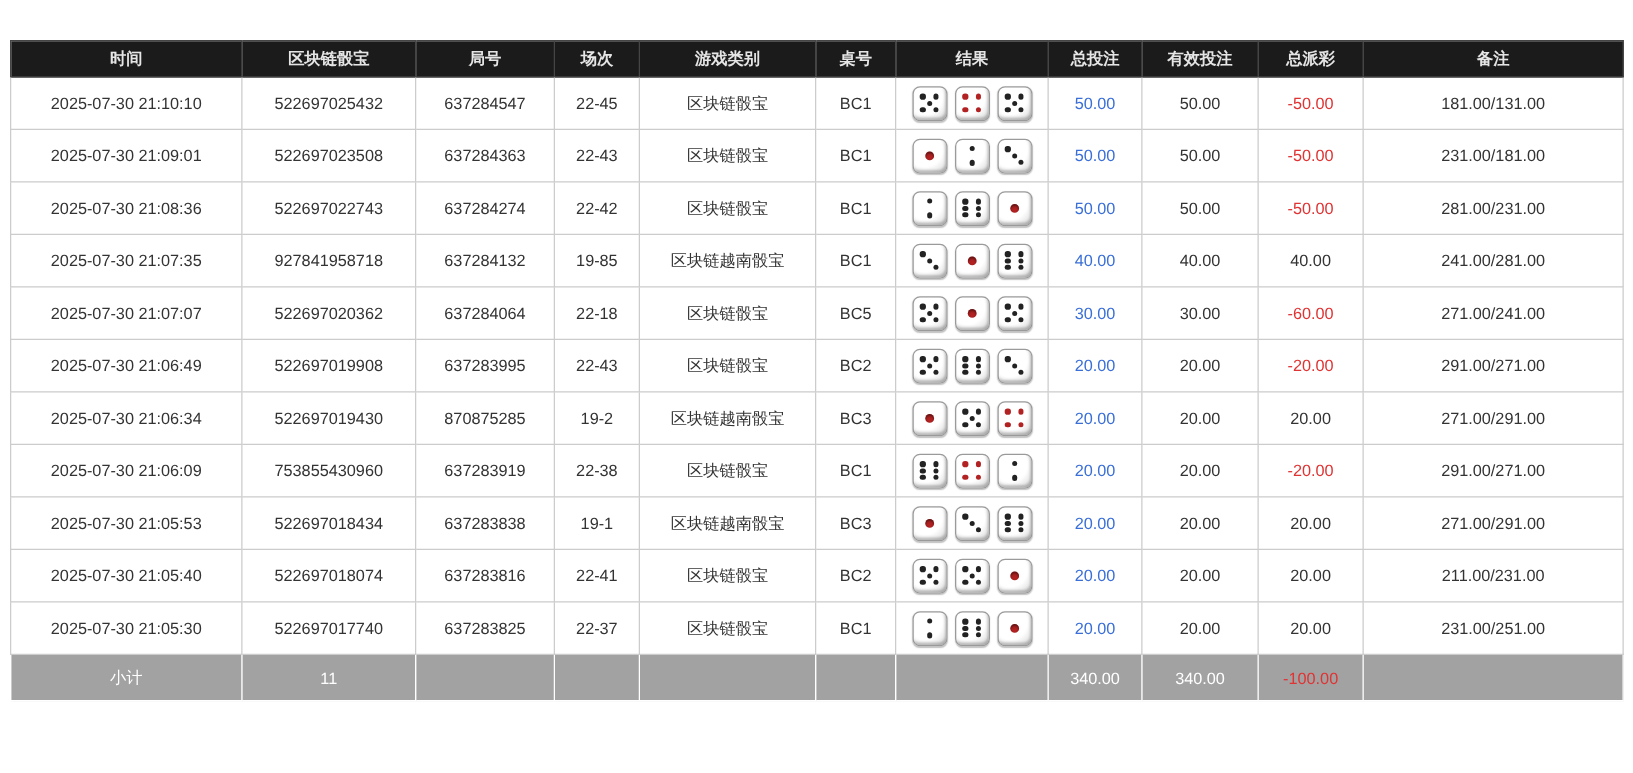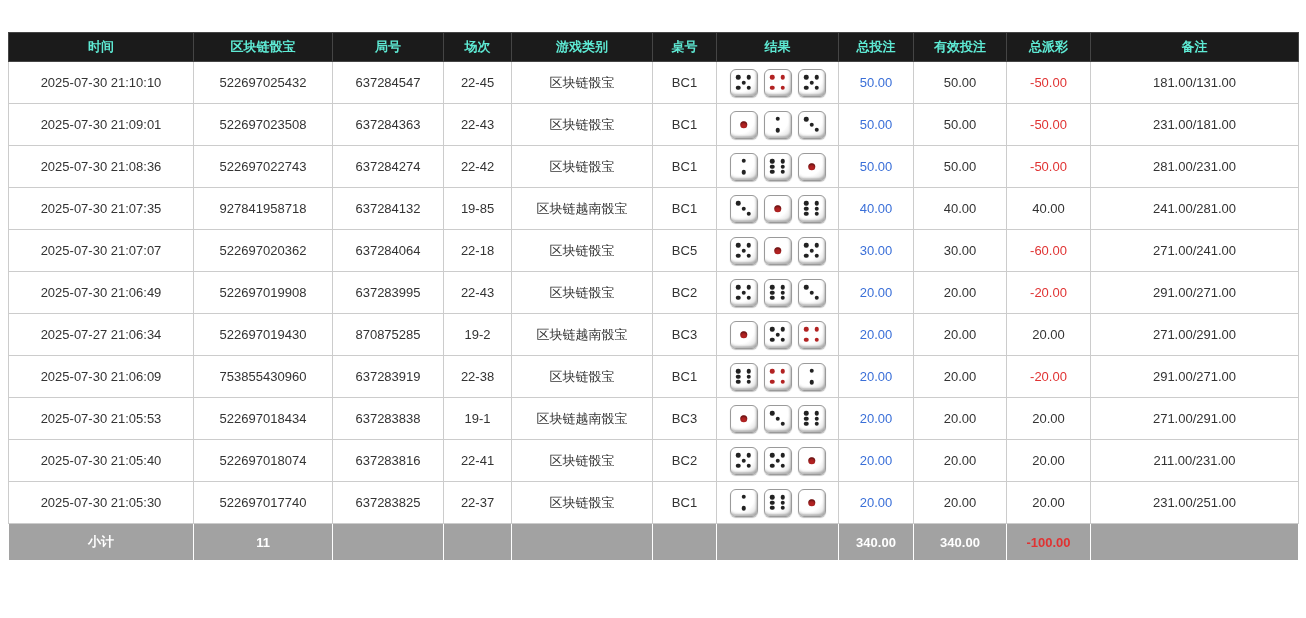--- a/index.html
+++ b/index.html
@@ -9,29 +9,29 @@
     --neg-red:#e03333;
     --dice-red:#b22222;
     --dice-black:#222222;
     --text:#333333;
     --grid:#cccccc;
   }
   html,body{margin:0;padding:0;background:#ffffff;font-family:"Liberation Sans","DejaVu Sans",sans-serif;}
   .wrap{padding:32px 8px 0 8px;width:1290px;}
   table{border-collapse:collapse;table-layout:fixed;width:1290px;font-size:13px;color:var(--text);}
   thead th{
-    background:var(--header-bg);color:#5eead4;font-weight:bold;font-size:13px;
+    background:var(--header-bg);color:#e5e5e5;font-weight:bold;font-size:13px;
     height:28px;border:1px solid #454545;text-align:center;padding:0 2px;
   }
   tbody td{
     background:#ffffff;border:1px solid var(--grid);height:41px;
     text-align:center;padding:0 2px;white-space:nowrap;overflow:hidden;
   }
   tfoot td{
-    background:var(--footer-bg);color:#ffffff;font-weight:bold;border:1px solid #ffffff;
+    background:var(--footer-bg);color:#ffffff;font-weight:normal;border:1px solid #ffffff;
     height:36px;text-align:center;padding:0 2px;
   }
   td.blue{color:var(--link-blue);cursor:pointer;}
   td.red, tfoot td.red{color:var(--neg-red);}
   
   .die{
     display:inline-block;position:relative;width:26px;height:26px;margin:0 3px;
     border-radius:6px;border:1px solid #9a9a9a;vertical-align:middle;
     background:radial-gradient(circle at 35% 30%, #ffffff 55%, #e2e2e2 85%, #cfcfcf 100%);
     box-shadow:inset -1px -2px 2px rgba(0,0,0,0.22), inset 1px 1px 1px rgba(255,255,255,0.9), 0 1px 1px rgba(0,0,0,0.25);
@@ -145,21 +145,21 @@
           <td>22-43</td>
           <td>区块链骰宝</td>
           <td>BC2</td>
           <td><span class="die"><span class="pip" style="left: 29%; top: 29%; background: rgb(34, 34, 34);"></span><span class="pip" style="left: 71%; top: 29%; background: rgb(34, 34, 34);"></span><span class="pip" style="left: 50%; top: 50%; background: rgb(34, 34, 34);"></span><span class="pip" style="left: 29%; top: 71%; background: rgb(34, 34, 34);"></span><span class="pip" style="left: 71%; top: 71%; background: rgb(34, 34, 34);"></span></span><span class="die"><span class="pip" style="left: 29%; top: 29%; background: rgb(34, 34, 34);"></span><span class="pip" style="left: 29%; top: 50%; background: rgb(34, 34, 34);"></span><span class="pip" style="left: 29%; top: 71%; background: rgb(34, 34, 34);"></span><span class="pip" style="left: 71%; top: 29%; background: rgb(34, 34, 34);"></span><span class="pip" style="left: 71%; top: 50%; background: rgb(34, 34, 34);"></span><span class="pip" style="left: 71%; top: 71%; background: rgb(34, 34, 34);"></span></span><span class="die"><span class="pip" style="left: 29%; top: 29%; background: rgb(34, 34, 34);"></span><span class="pip" style="left: 50%; top: 50%; background: rgb(34, 34, 34);"></span><span class="pip" style="left: 71%; top: 71%; background: rgb(34, 34, 34);"></span></span></td>
           <td class="blue">20.00</td>
           <td>20.00</td>
           <td class="red">-20.00</td>
           <td>291.00/271.00</td>
         </tr>
         <tr>
-          <td>2025-07-27 21:06:34</td>
+          <td>2025-07-30 21:06:34</td>
           <td>522697019430</td>
           <td>870875285</td>
           <td>19-2</td>
           <td>区块链越南骰宝</td>
           <td>BC3</td>
           <td><span class="die"><span class="pip big" style="left: 50%; top: 50%; background: rgb(178, 34, 34);"></span></span><span class="die"><span class="pip" style="left: 29%; top: 29%; background: rgb(34, 34, 34);"></span><span class="pip" style="left: 71%; top: 29%; background: rgb(34, 34, 34);"></span><span class="pip" style="left: 50%; top: 50%; background: rgb(34, 34, 34);"></span><span class="pip" style="left: 29%; top: 71%; background: rgb(34, 34, 34);"></span><span class="pip" style="left: 71%; top: 71%; background: rgb(34, 34, 34);"></span></span><span class="die"><span class="pip" style="left: 29%; top: 29%; background: rgb(178, 34, 34);"></span><span class="pip" style="left: 71%; top: 29%; background: rgb(178, 34, 34);"></span><span class="pip" style="left: 29%; top: 71%; background: rgb(178, 34, 34);"></span><span class="pip" style="left: 71%; top: 71%; background: rgb(178, 34, 34);"></span></span></td>
           <td class="blue">20.00</td>
           <td>20.00</td>
           <td>20.00</td>
           <td>271.00/291.00</td>

